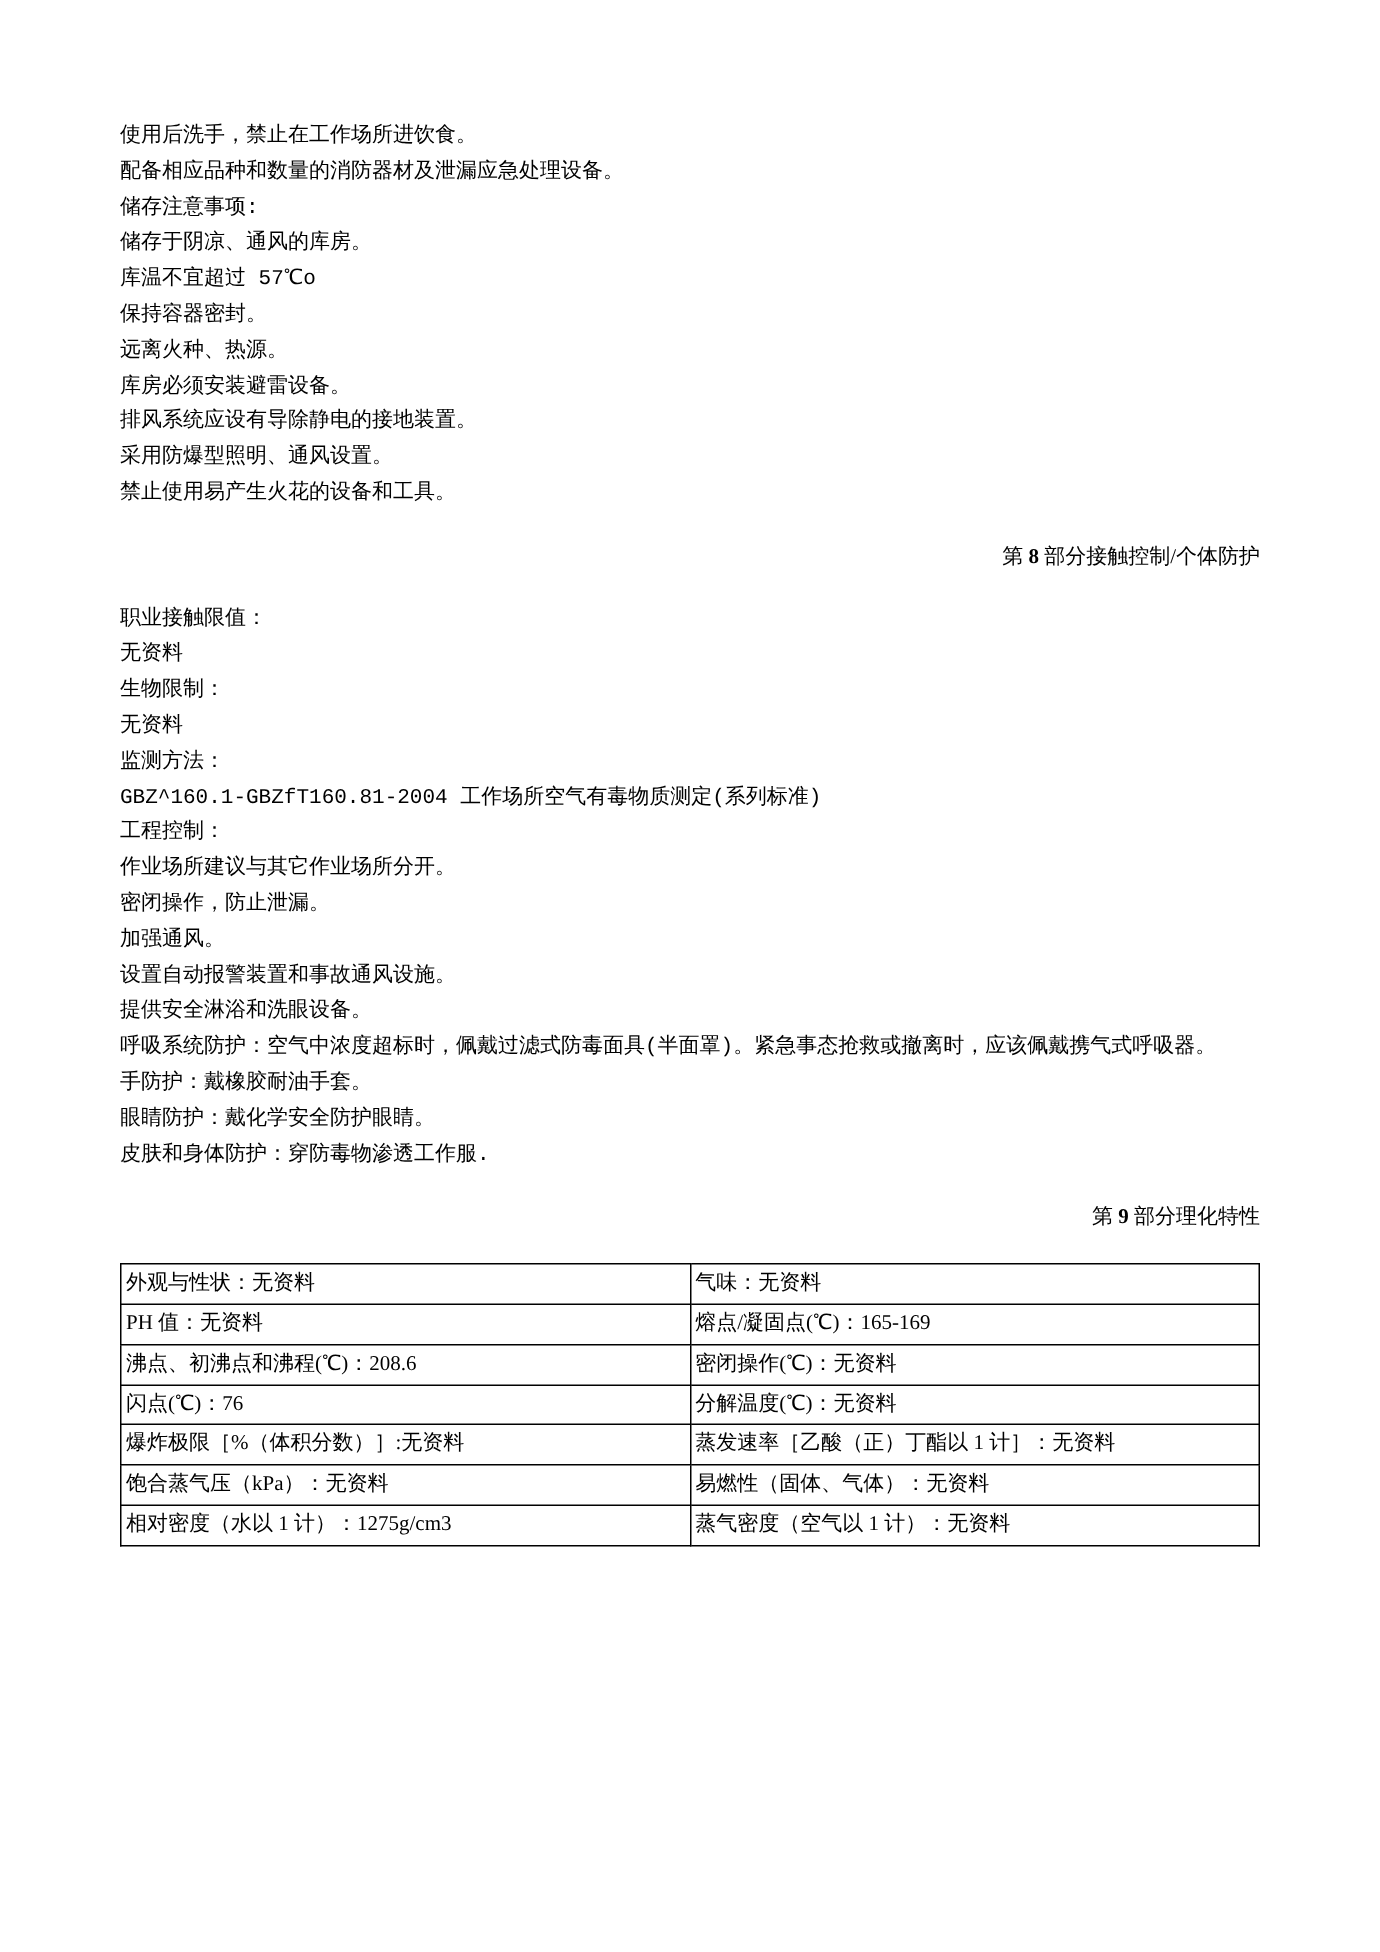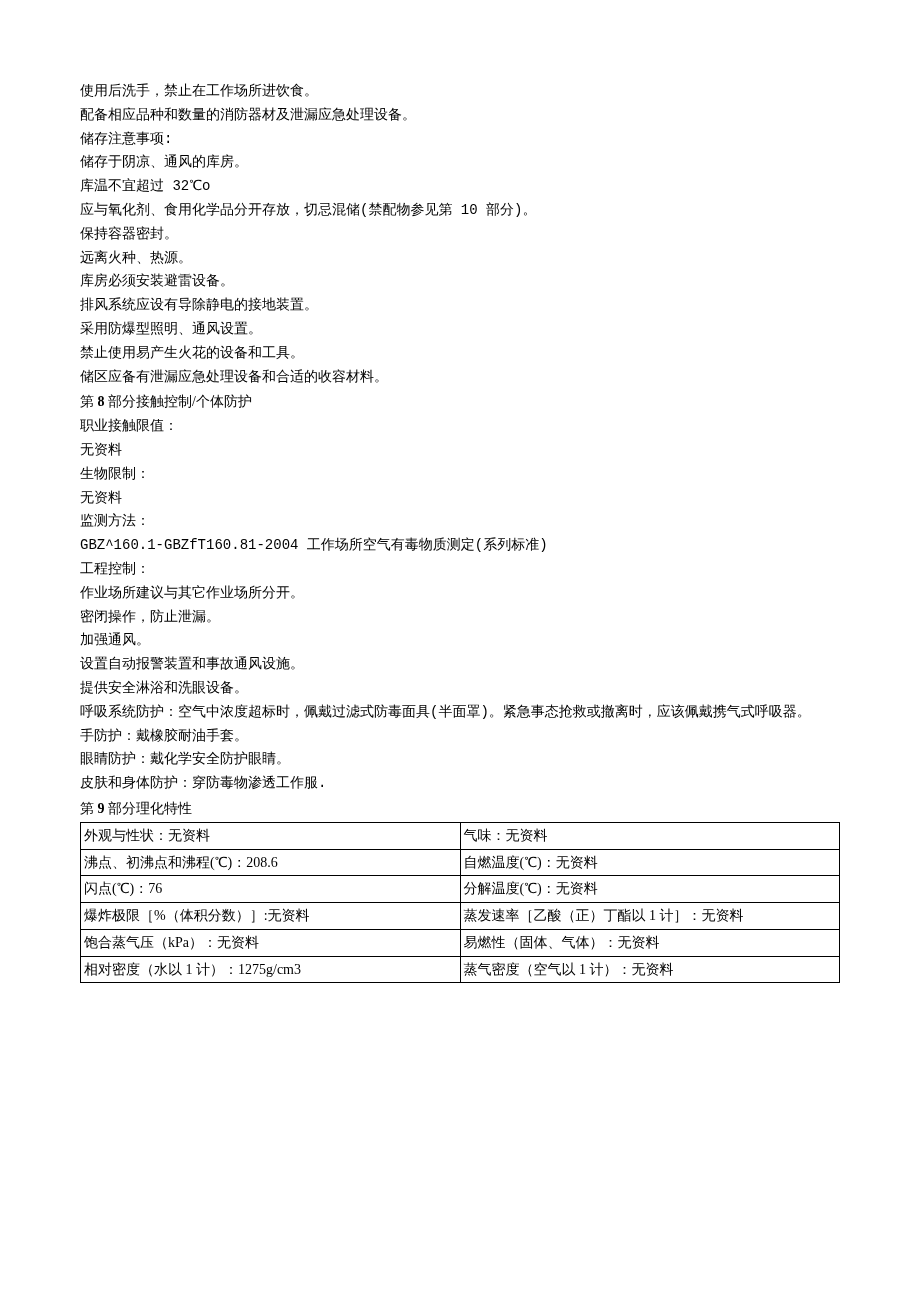--- a/index.html
+++ b/index.html
@@ -11,22 +11,22 @@
       margin: 0;
       padding: 80px 80px 60px 80px;
       width: 920px;
       box-sizing: border-box;
     }
     .para {
       margin: 0;
       font-family: Liberation Mono, monospace;
     }
     .section-heading {
-      text-align: left;
-      margin: 1px 0;
+      text-align: right;
+      margin: 18px 0;
     }
     .section-num {
       font-weight: bold;
     }
     table {
       border-collapse: collapse;
       width: 100%;
       margin-top: 0;
     }
     td {
@@ -37,29 +37,27 @@
     }
   </style>
 </head>
 <body>
 
 <div>
   <p class="para">使用后洗手，禁止在工作场所进饮食。</p>
   <p class="para">配备相应品种和数量的消防器材及泄漏应急处理设备。</p>
   <p class="para">储存注意事项:</p>
   <p class="para">储存于阴凉、通风的库房。</p>
-  <p class="para">库温不宜超过 32℃o</p>
-  <p class="para">应与氧化剂、食用化学品分开存放，切忌混储(禁配物参见第 10 部分)。</p>
+  <p class="para">库温不宜超过 57℃o</p>
   <p class="para">保持容器密封。</p>
   <p class="para">远离火种、热源。</p>
   <p class="para">库房必须安装避雷设备。</p>
   <p class="para">排风系统应设有导除静电的接地装置。</p>
   <p class="para">采用防爆型照明、通风设置。</p>
   <p class="para">禁止使用易产生火花的设备和工具。</p>
-  <p class="para">储区应备有泄漏应急处理设备和合适的收容材料。</p>
 </div>
 
 <div class="section-heading">
   <span>第 </span><span class="section-num">8</span><span> 部分接触控制/个体防护</span>
 </div>
 
 <div>
   <p class="para">职业接触限值：</p>
   <p class="para">无资料</p>
   <p class="para">生物限制：</p>
@@ -82,22 +80,26 @@
   <span>第 </span><span class="section-num">9</span><span> 部分理化特性</span>
 </div>
 
 <table>
   <tbody>
       <tr>
     <td>外观与性状：无资料</td>
     <td>气味：无资料</td>
   </tr>
   <tr>
+    <td>PH 值：无资料</td>
+    <td>熔点/凝固点(℃)：165-169</td>
+  </tr>
+  <tr>
     <td>沸点、初沸点和沸程(℃)：208.6</td>
-    <td>自燃温度(℃)：无资料</td>
+    <td>密闭操作(℃)：无资料</td>
   </tr>
   <tr>
     <td>闪点(℃)：76</td>
     <td>分解温度(℃)：无资料</td>
   </tr>
   <tr>
     <td>爆炸极限［%（体积分数）］:无资料</td>
     <td>蒸发速率［乙酸（正）丁酯以 1 计］：无资料</td>
   </tr>
   <tr>

